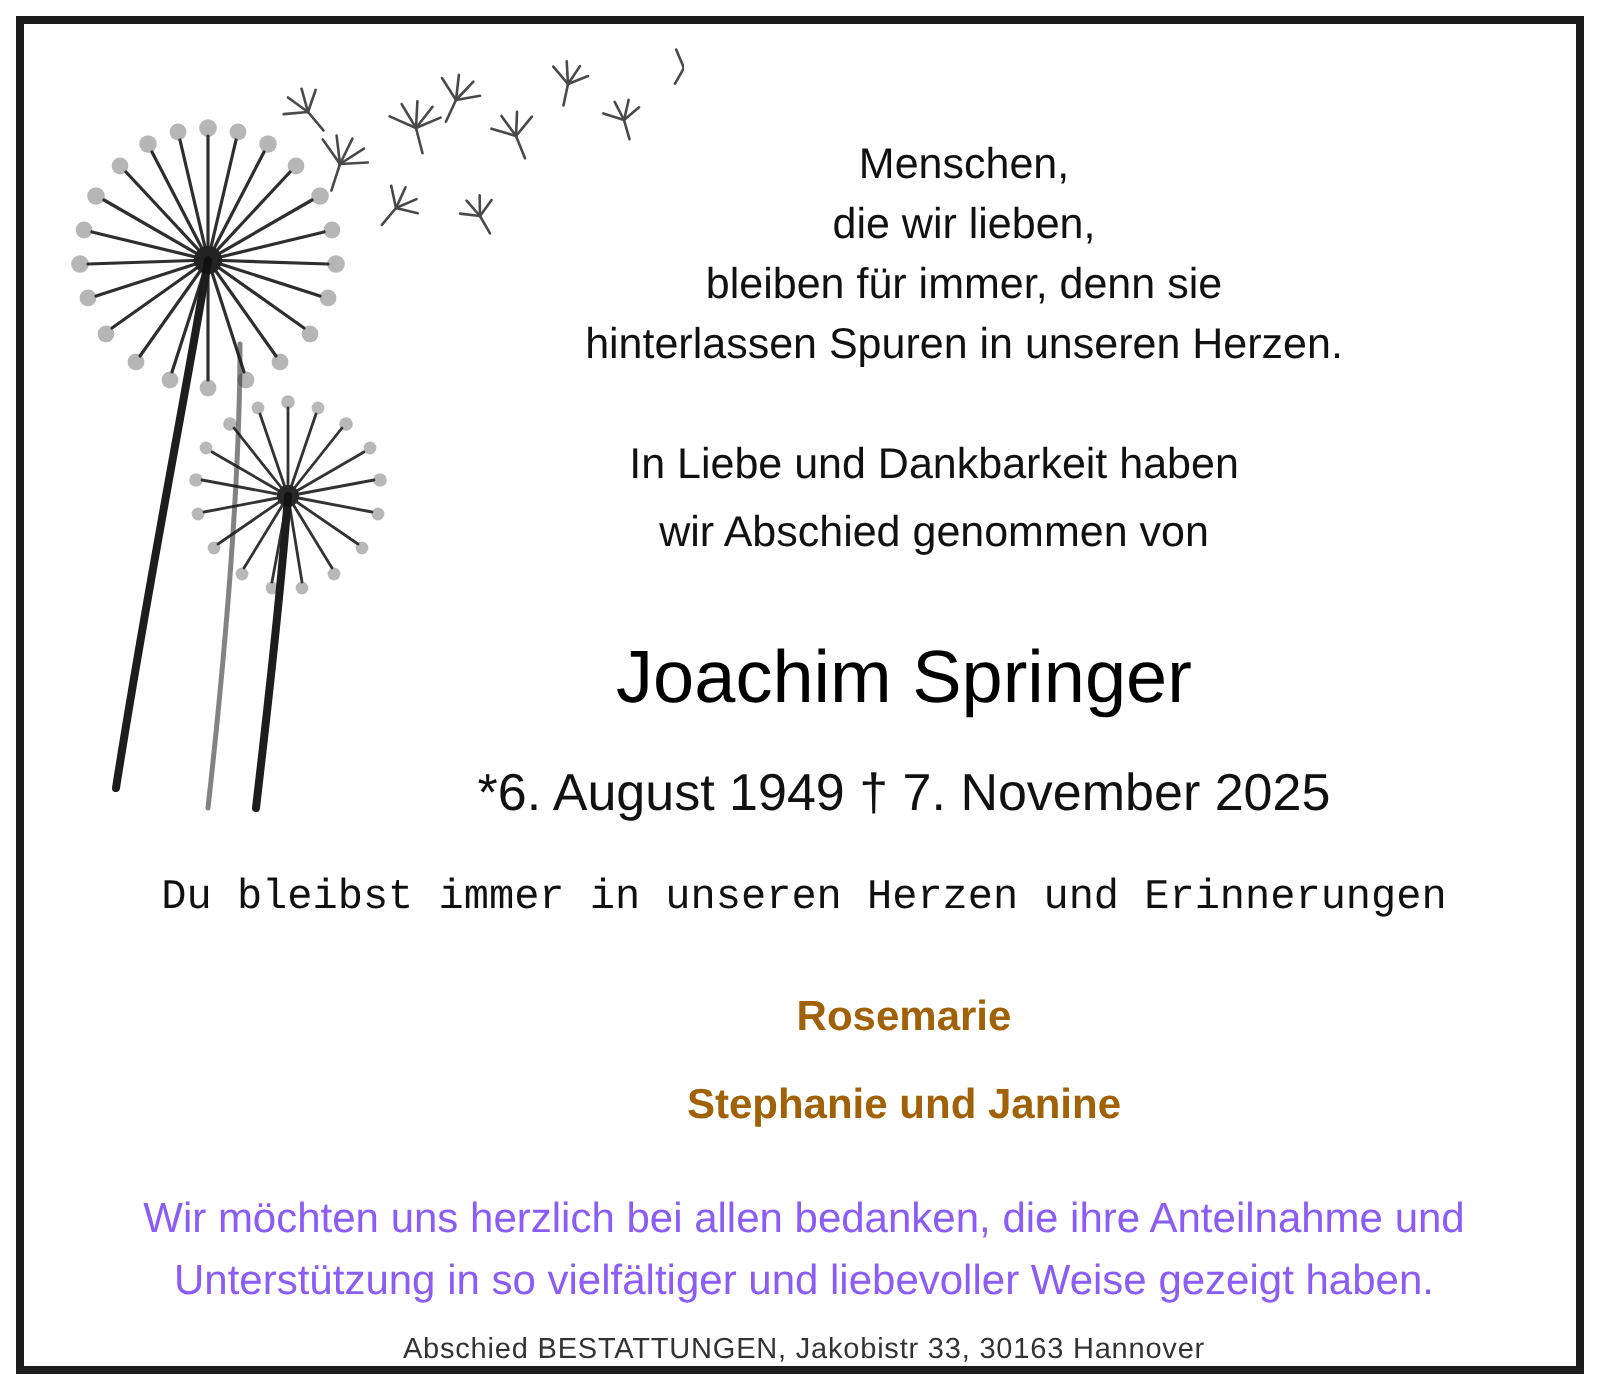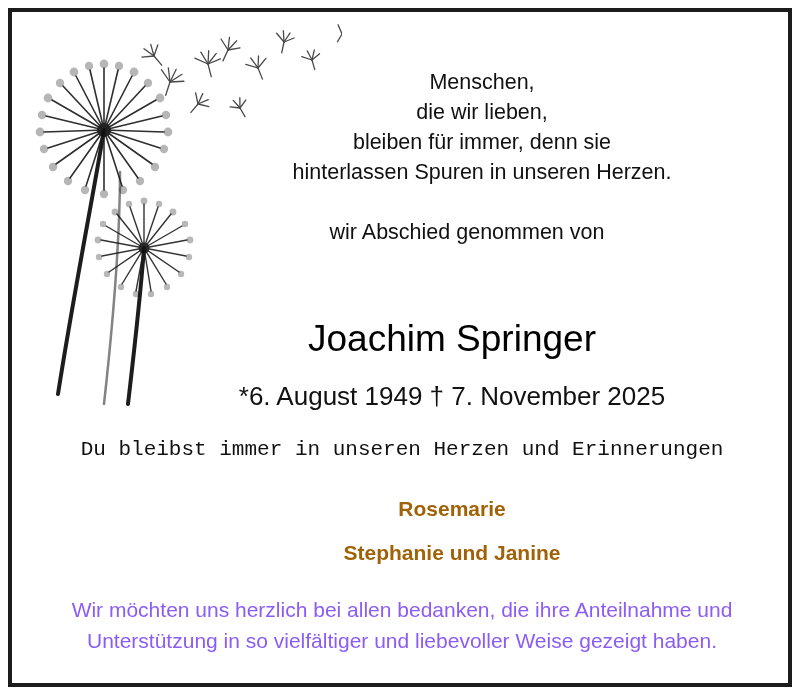--- a/index.html
+++ b/index.html
@@ -319,35 +319,37 @@
     <div class="content">
 
       <div class="poem">
         <div>Menschen,</div>
         <div>die wir lieben,</div>
         <div>bleiben für immer, denn sie</div>
         <div>hinterlassen Spuren in unseren Herzen.</div>
       </div>
 
       <div class="intro">
+        <div>In Liebe und Dankbarkeit haben</div>
         <div>wir Abschied genommen von</div>
       </div>
 
       <div class="name">Joachim Springer</div>
 
       <div class="dates">*6. August 1949  † 7. November 2025</div>
 
       <div class="memory-line">Du bleibst immer in unseren Herzen und Erinnerungen</div>
 
       <div class="survivors">
         <div>Rosemarie</div>
         <div>Stephanie und Janine</div>
       </div>
 
       <div class="thanks">
         <div>Wir möchten uns herzlich bei allen bedanken, die ihre Anteilnahme und</div>
         <div>Unterstützung in so vielfältiger und liebevoller Weise gezeigt haben.</div>
       </div>
 
+      <div class="footer">Abschied BESTATTUNGEN, Jakobistr 33, 30163 Hannover</div>
 
     </div>
   </div>
 </div>
 
 </body></html>

